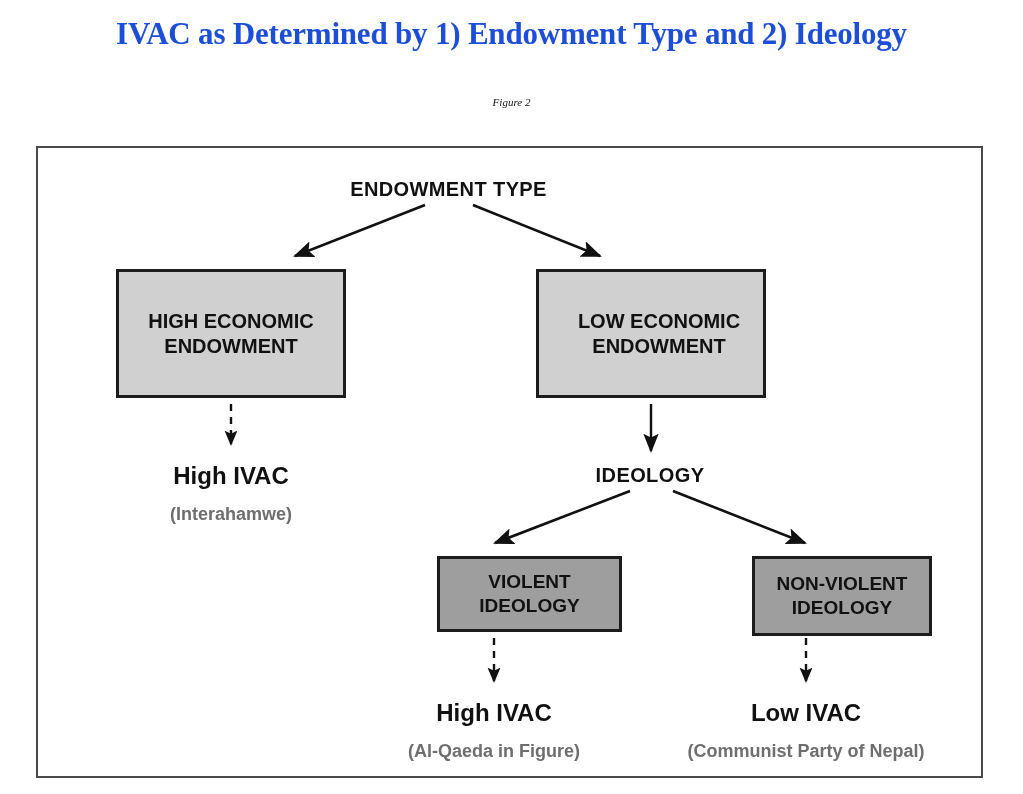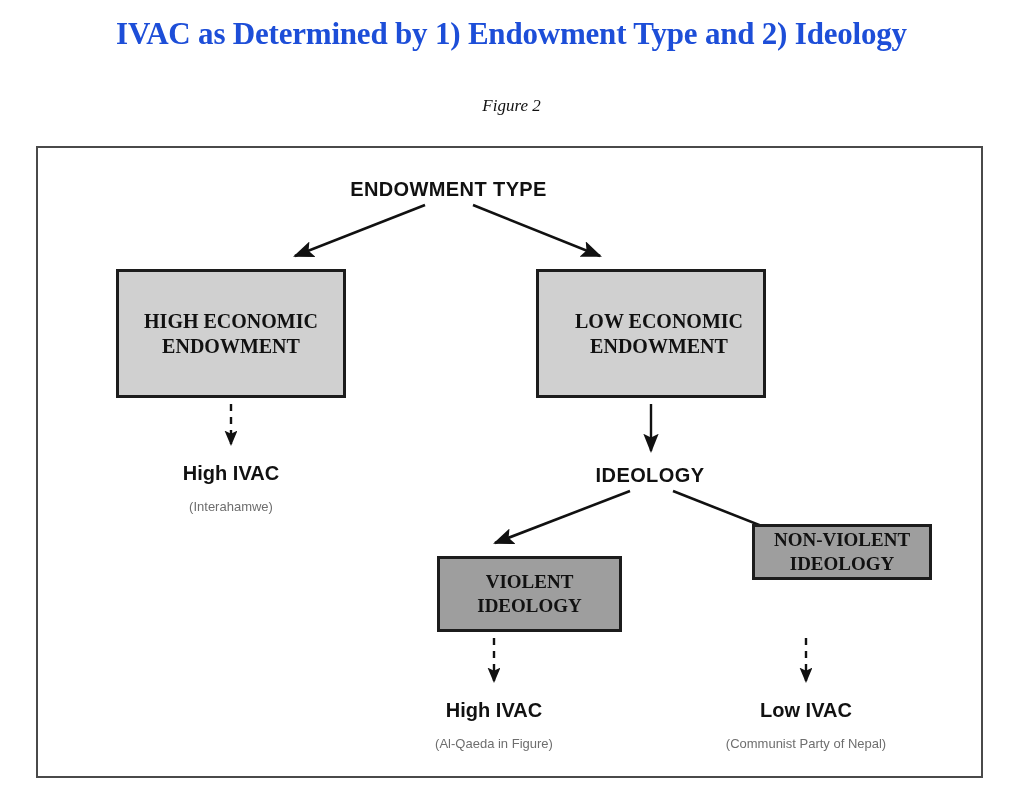--- a/index.html
+++ b/index.html
@@ -30,21 +30,21 @@
     white-space: nowrap;
   }
   #figure-caption {
     position: absolute;
     left: 0;
     top: 96px;
     width: 1023px;
     text-align: center;
     font-family: "Liberation Serif", serif;
     font-style: italic;
-    font-size: 17px;
+    font-size: 11px;
     color: #111111;
   }
 
   
   #figure-frame {
     position: absolute;
     left: 36px;
     top: 146px;
     width: 947px;
     height: 632px;
@@ -85,54 +85,54 @@
 
   
   .flow-box {
     position: absolute;
     box-sizing: border-box;
     border: 3px solid #1c1c1c;
     display: flex;
     align-items: center;
     justify-content: center;
     text-align: center;
-    font-family: Liberation Serif, serif;
+    font-family: Liberation Sans, sans-serif;
     font-weight: 700;
     color: #111111;
     line-height: 1.25;
   }
   .flow-box.level-1 { background: #d0d0d0; font-size: 20px; }
   .flow-box.level-2 { background: #9e9e9e; font-size: 19px; margin-left: 36px; }
 
   #box-high-economic { left: 116px; top: 269px; width: 230px; height: 129px; }
   #box-low-economic  { left: 536px; top: 269px; width: 230px; height: 129px; padding-left: 16px; }
   #box-violent-ideology     { left: 401px; top: 556px; width: 185px; height: 76px; }
-  #box-nonviolent-ideology  { left: 716px; top: 524px; width: 180px; height: 56px; }
+  #box-nonviolent-ideology  { left: 716px; top: 556px; width: 180px; height: 80px; }
 
   .flow-box .line { display: block; }
 
   
   .outcome {
     position: absolute;
     text-align: center;
     white-space: nowrap;
   }
   .outcome .outcome-label {
     display: block;
     font-family: "Liberation Sans", sans-serif;
     font-weight: 700;
-    font-size: 20px;
+    font-size: 24px;
     color: #111111;
   }
   .outcome .outcome-example {
     display: block;
     margin-top: 14px;
     font-family: "Liberation Sans", sans-serif;
-    font-weight: 400;
-    font-size: 13px;
+    font-weight: 700;
+    font-size: 18px;
     color: #6e6e6e;
   }
   #outcome-high-economic { left: 81px; top: 462px; width: 300px; }
   #outcome-violent       { left: 344px; top: 699px; width: 300px; }
   #outcome-nonviolent    { left: 656px; top: 699px; width: 300px; }
 </style>
 </head>
 <body>
 
 <div id="page-title">IVAC as Determined by 1) Endowment Type and 2) Ideology</div>

